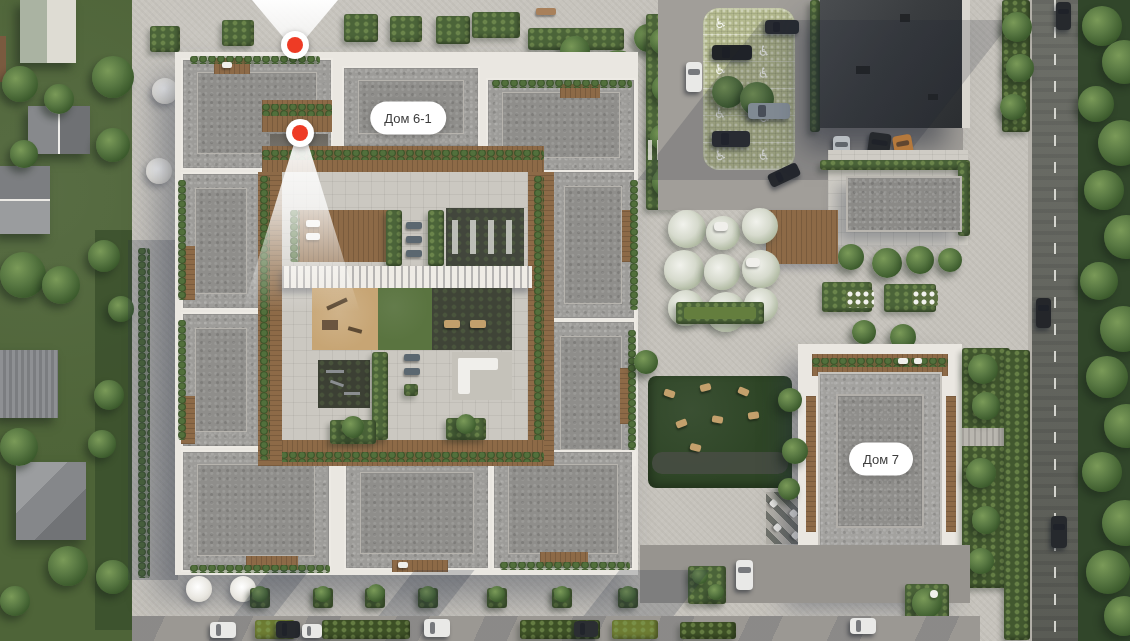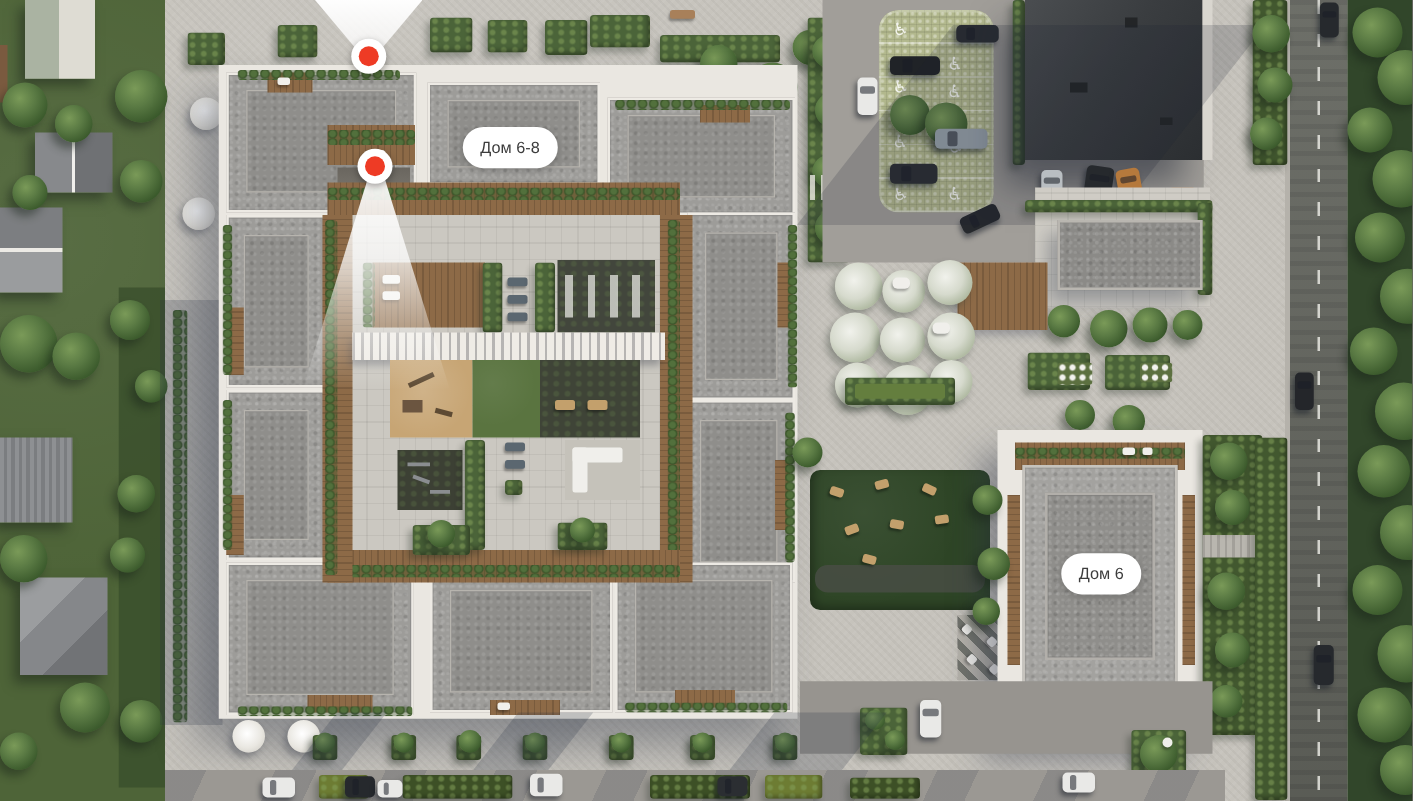--- a/index.html
+++ b/index.html
@@ -424,16 +424,16 @@
   <div class="el tree" style="left:1104px;top:596px;width:40px;height:40px;"></div>
 
   <div class="el cone" style="left:252px;top:0;width:86px;height:44px;z-index:40;clip-path:polygon(0 0,100% 0,57% 100%,43% 100%);background:linear-gradient(to bottom,rgba(255,255,255,.98),rgba(255,255,255,.7));"></div>
   <div class="el cone" style="left:242px;top:140px;width:118px;height:172px;z-index:40;clip-path:polygon(45% 0,55% 0,100% 100%,0 100%);background:linear-gradient(to bottom,rgba(255,255,255,.95) 0%,rgba(255,255,255,.72) 40%,rgba(255,255,255,0) 100%);"></div>
   <div class="el pin" style="left:281px;top:31px;">
     <span class="pin-dot" style="background:#ee3b25;"></span>
   </div>
   <div class="el pin" style="left:286px;top:119px;">
     <span class="pin-dot" style="background:#ee3b25;"></span>
   </div>
-  <div class="el label-pill" style="left:408px;top:118px;">Дом 6-8</div>
-  <div class="el label-pill" style="left:881px;top:459px;">Дом 6</div>
+  <div class="el label-pill" style="left:408px;top:118px;">Дом 6-1</div>
+  <div class="el label-pill" style="left:881px;top:459px;">Дом 7</div>
 
 </div>
 
 </body></html>

